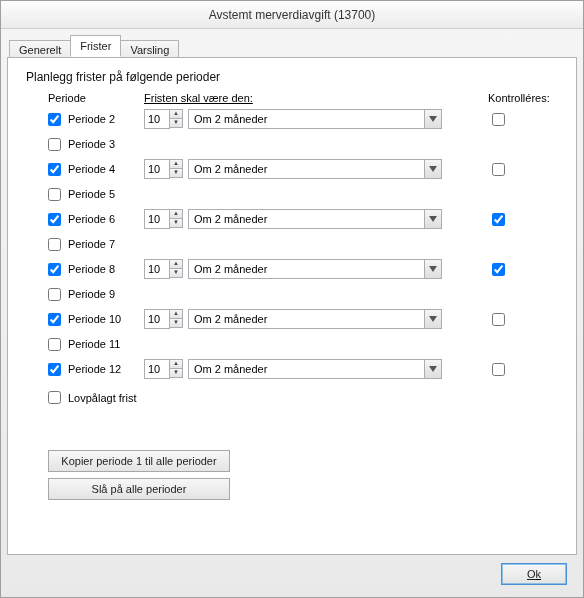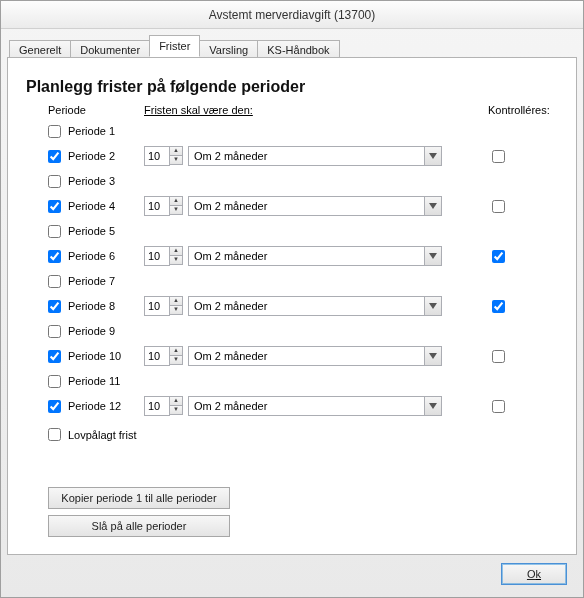--- a/index.html
+++ b/index.html
@@ -53,23 +53,23 @@
     padding-top: 4px;
   }
   .tabpanel {
     border: 1px solid #b3b3b3;
     background: #fff;
     padding: 10px 12px 14px 14px;
     height: 498px;
     position: relative;
   }
   .section-title {
-    font-weight: bold;
-    font-size: 16px;
-    margin: 10px 0 8px 4px;
+    font-weight: normal;
+    font-size: 12px;
+    margin: 2px 0 8px 4px;
     color: #111;
   }
   .cols-header {
     display: flex;
     margin-left: 26px;
     margin-bottom: 3px;
   }
   .col-periode { width: 96px; }
   .col-frist { flex: 1; text-decoration: underline; }
   .col-kontroll { width: 76px; text-align: left; }
@@ -160,44 +160,36 @@
 <body>
 
 <div class="window">
   <div class="titlebar">
     <span>Avstemt merverdiavgift (13700)</span>
   </div>
   <div class="client">
 
     <div class="tabs">
       <div class="tab"><span>Generelt</span></div>
-      <div class="tab"><span>Dokumenter</span></div>
       <div class="tab active"><span>Frister</span></div>
       <div class="tab"><span>Varsling</span></div>
-      <div class="tab"><span>KS-Håndbok</span></div>
     </div>
 
     <div class="tabpanel">
       <div class="section-title">Planlegg frister på følgende perioder</div>
 
       <div class="cols-header">
         <div class="col-periode">Periode</div>
         <div class="col-frist">Fristen skal være den:</div>
         <div class="col-kontroll">Kontrolléres:</div>
       </div>
 
       <div id="rows">
           <div class="row">
             <div class="chkcell">
-              <input type="checkbox" style="">
-            </div>
-            <div class="labelcell">Periode 1</div>
-          </div>
-          <div class="row">
-            <div class="chkcell">
               <input type="checkbox" checked="" style="">
             </div>
             <div class="labelcell">Periode 2</div>
             <div class="spincell">
               <div class="spin">
                 <input value="10" style="">
                 <div class="spinbtns">
                   <div class="spinbtn">▲</div>
                   <div class="spinbtn">▼</div>
                 </div>

